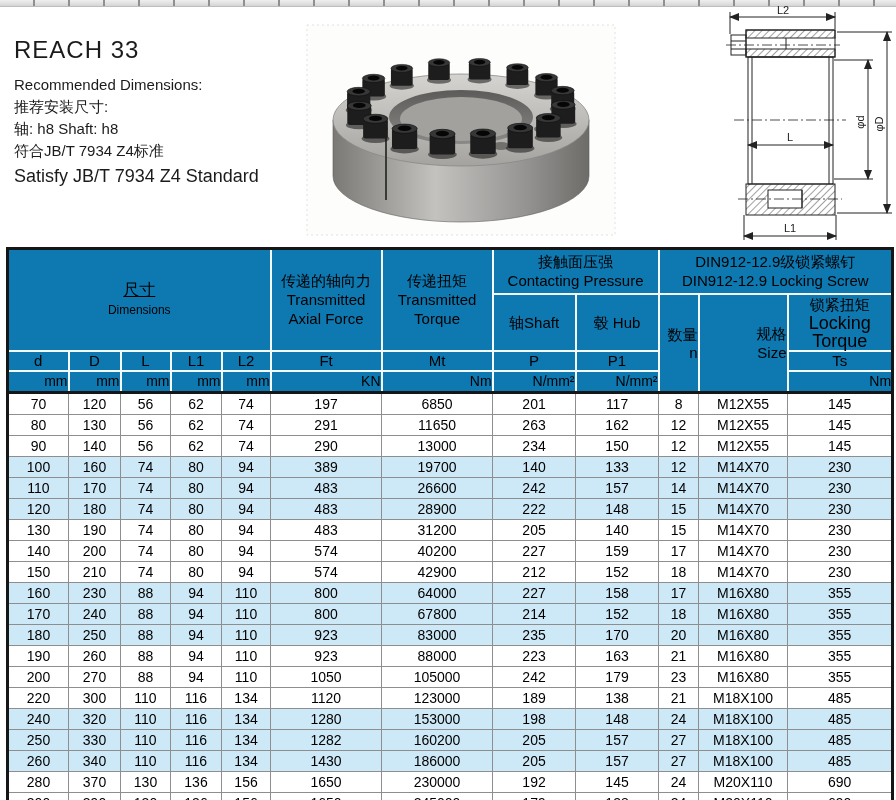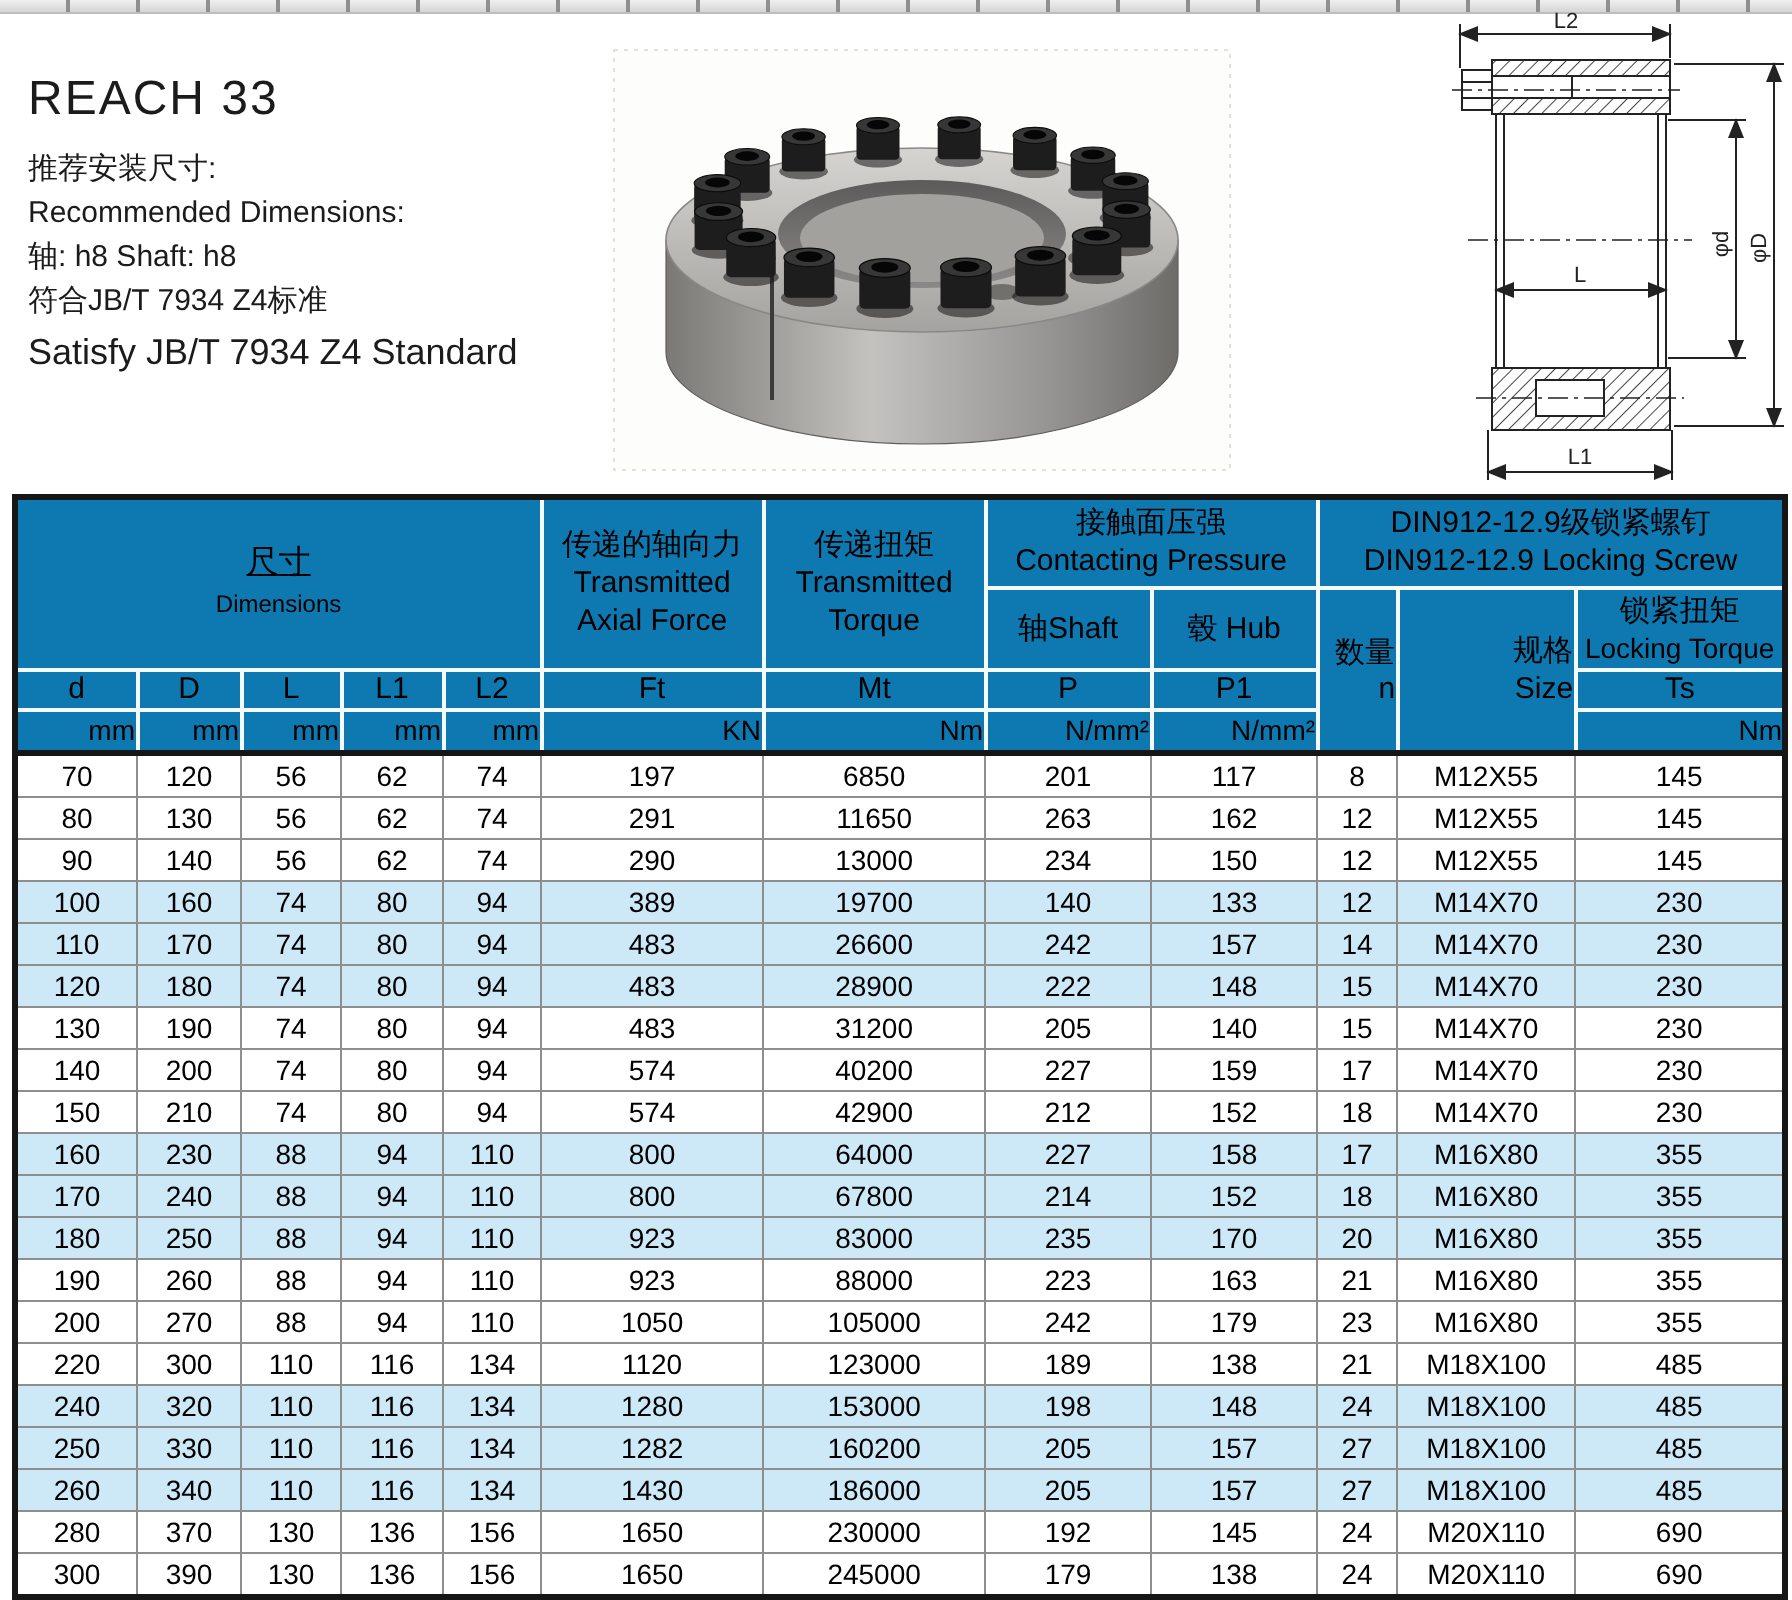--- a/index.html
+++ b/index.html
@@ -33,38 +33,38 @@
   }
   table.spec th, table.spec td{padding:0;text-align:center;vertical-align:middle;color:#000;}
   table.spec thead th{
     background:#0e79b1;border:2px solid #f4f9fc;font-weight:normal;
   }
   table.spec thead th.bb{border-bottom:3px solid #161616;text-align:right;}
   .h-zh{font-size:16px;line-height:21px;text-decoration:underline;}
   .h-en{font-size:12px;line-height:20px;}
   .h-zh-s{font-size:15px;line-height:19px;}
   .h-en-s{font-size:15px;line-height:19px;}
-  .h-en-xs{font-size:14px;line-height:18px;}
+  .h-en-xs{font-size:18px;line-height:18px;}
   .h-sym{font-size:15px;}
   .h-unit{font-size:14px;}
   table.spec tbody td{
     border:1px solid #8e8e8e;font-size:14px;height:20px;background:#ffffff;
   }
   table.spec tbody tr.hl td{background:#cde8f6;}
   tr.r1{height:45px;} tr.r2{height:41px;} tr.r3{height:20px;} tr.r4{height:22px;}
 </style>
 </head>
 <body>
 
 <div class="ruler"></div>
 
 <div class="info">
   <div class="title">REACH 33</div>
+  <div class="line">Recommended Dimensions:</div>
   <div class="line">推荐安装尺寸:</div>
-  <div class="line">Recommended Dimensions:</div>
   <div class="line">轴: h8 Shaft: h8</div>
   <div class="line">符合JB/T 7934 Z4标准</div>
   <div class="line last">Satisfy JB/T 7934 Z4 Standard</div>
 </div>
 
 <svg class="photo" width="310" height="212" viewBox="0 0 310 212">
   <defs>
     <linearGradient id="gSide" x1="0" y1="0" x2="1" y2="0">
       <stop offset="0" stop-color="#7b7976"></stop>
       <stop offset="0.4" stop-color="#c4c2bf"></stop>

